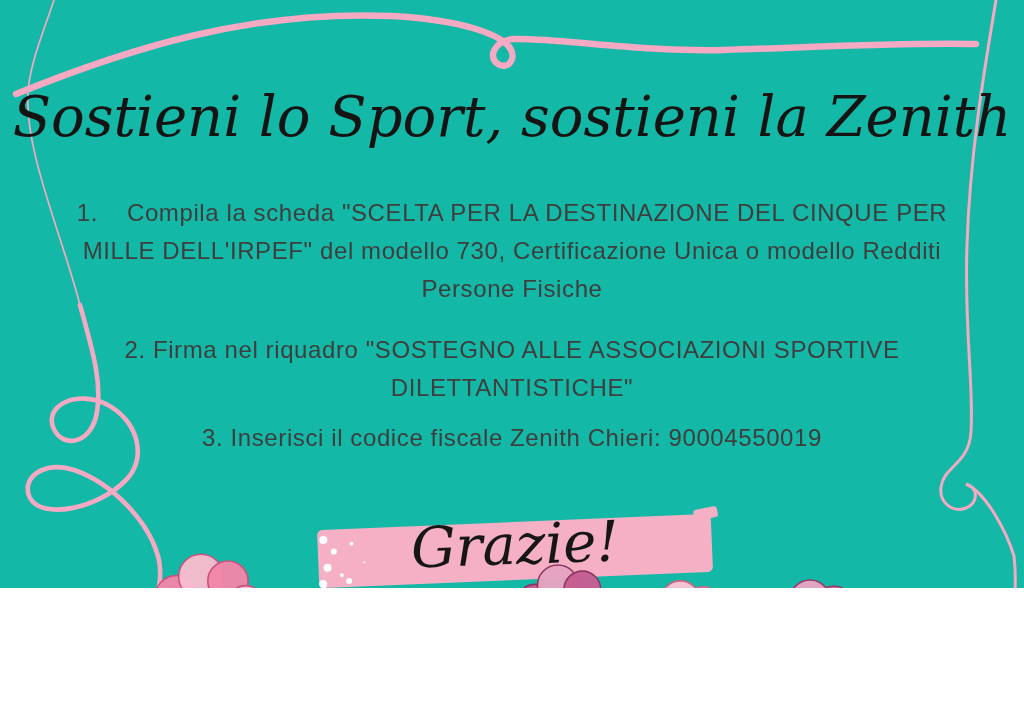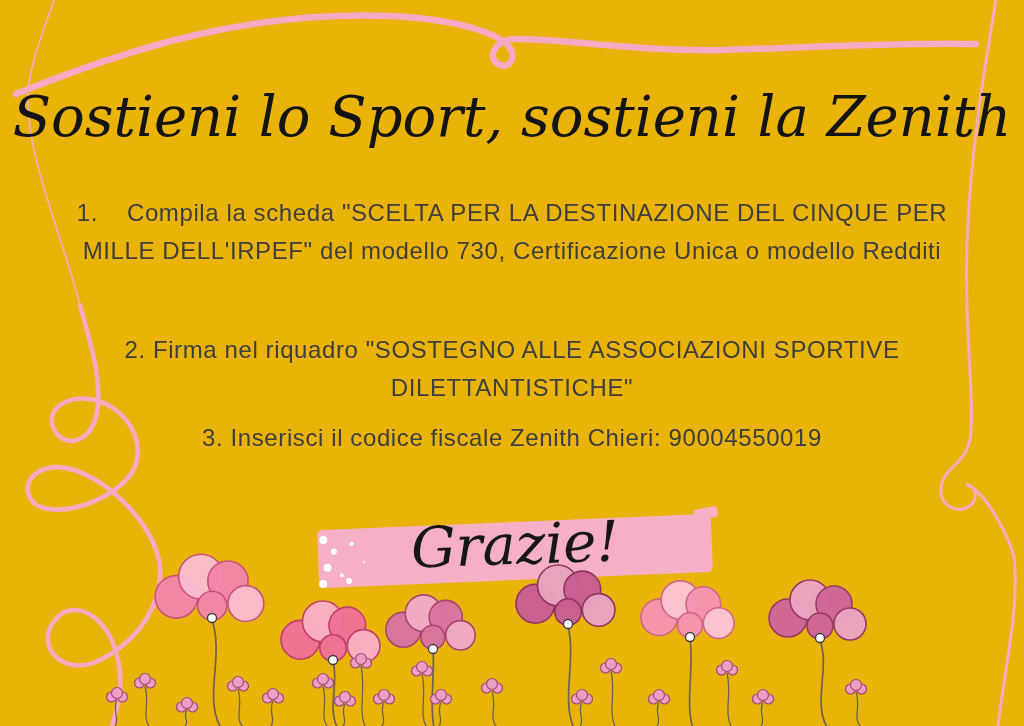--- a/index.html
+++ b/index.html
@@ -1,17 +1,17 @@
 <!DOCTYPE html>
 <html style="--hl: #f6b0c6;"><head>
 <meta charset="utf-8">
 <style>
   html,body{margin:0;padding:0;background:#fff;}
   .flyer{
-    position:relative;width:1024px;height:726px;background:#eab308;
+    position:relative;width:1024px;height:588px;background:#14b8a6;
     overflow:hidden;font-family:"Liberation Sans",sans-serif;
   }
   svg.layer{position:absolute;left:0;top:0;width:1024px;height:726px;}
   .decor{z-index:1;}
   .flowers{z-index:6;pointer-events:none;}
   .title{
     position:absolute;left:0;right:0;top:84px;z-index:3;
     text-align:center;font-family:"DejaVu Serif",serif;font-style:italic;
     font-size:56px;color:#141414;letter-spacing:0px;white-space:nowrap;
   }
@@ -57,20 +57,21 @@
     <path d="M 80,305 C 93,352 102,382 97,412 C 92,444 62,450 53,427 C 45,405 77,390 106,404 C 138,420 148,458 126,480 C 98,509 42,520 30,498 C 20,478 44,460 74,470 C 112,483 150,522 159,560 C 166,600 140,640 100,660 C 60,680 30,640 60,615 C 80,600 110,620 118,660 C 124,690 118,704 112,726" fill="none" stroke-width="4.6" stroke-linecap="round" stroke="#f5a9c2"></path>
     <path d="M 996,0 C 986,60 970,150 967,245 C 964,330 974,385 971,432 C 969,464 944,466 941,487 C 939,503 953,513 966,508 C 978,503 979,488 966,484 C 985,492 1006,530 1014,556 C 1020,606 1004,672 998,726" fill="none" stroke-width="3" stroke-linecap="round" stroke="#f5a9c2"></path>
   </svg>
 
   <div class="title">Sostieni lo Sport, sostieni la Zenith</div>
 
   <div class="steps">
     <div class="step step-1">
       <div>1.    Compila la scheda "SCELTA PER LA DESTINAZIONE DEL CINQUE PER</div>
       <div>MILLE DELL'IRPEF" del modello 730, Certificazione Unica o modello Redditi</div>
+      <div>Persone Fisiche</div>
     </div>
     <div class="step step-2">
       <div>2. Firma nel riquadro "SOSTEGNO ALLE ASSOCIAZIONI SPORTIVE</div>
       <div>DILETTANTISTICHE"</div>
     </div>
     <div class="step step-3">
       <div>3. Inserisci il codice fiscale Zenith Chieri: 90004550019</div>
     </div>
   </div>
 

